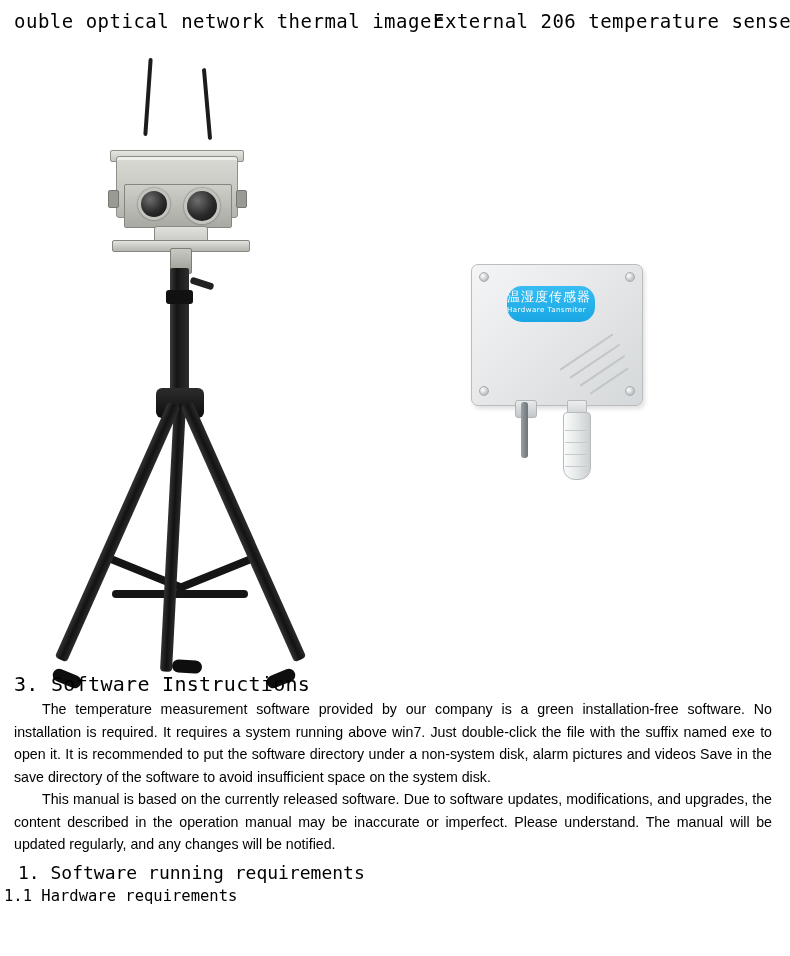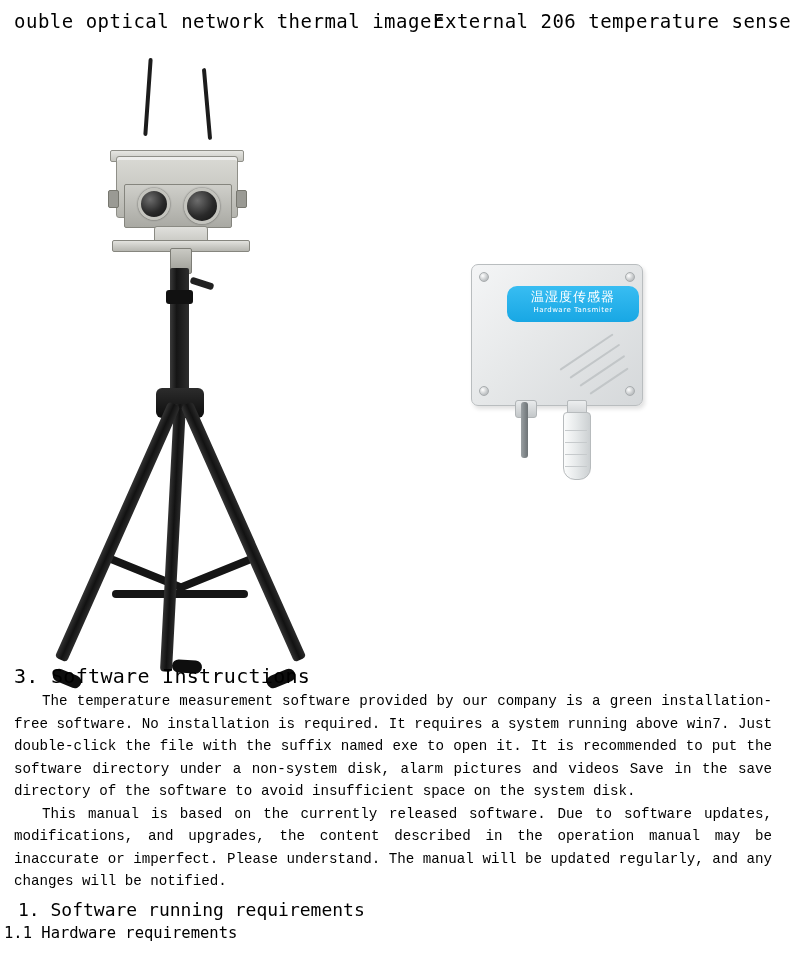--- a/index.html
+++ b/index.html
@@ -229,26 +229,25 @@
     height: 140px;
     background: linear-gradient(135deg,#f4f5f6 0%, #e6e8e9 45%, #d5d8da 100%);
     border: 1px solid #b9bdbf;
     border-radius: 7px;
     box-shadow: 2px 3px 4px rgba(0,0,0,.12);
   }
   .sensor-label {
     position: absolute;
     left: 52px;
     top: 62px;
-    width: 132px;
+    width: 88px;
     height: 36px;
     background: linear-gradient(180deg,#38bdf2,#18a7e4);
-    border-radius: 10px;
+    border-radius: 15px;
     color: #ffffff;
-    text-align: center;
     font-family: "DejaVu Sans", "Liberation Sans", sans-serif;
   }
   .sensor-label .cn {
     display: block;
     font-size: 13px;
     line-height: 18px;
     padding-top: 2px;
     letter-spacing: 1px;
   }
   .sensor-label .en {
@@ -324,31 +323,31 @@
   }
 
   
   .body-text {
     position: absolute;
     left: 0;
     top: 664px;
     width: 790px;
   }
   h3.section-title {
-    margin: 0 0 2px 0;
+    margin: 8px 0 2px 0;
     padding: 0 0 0 14px;
     font-family: "DejaVu Sans Mono", "Liberation Mono", monospace;
     font-size: 20px;
     font-weight: normal;
     letter-spacing: .3px;
   }
   p.para {
     margin: 0;
     padding: 0 18px 0 14px;
-    font-family: Liberation Mono, monospace;
+    font-family: Liberation Sans, sans-serif;
     font-size: 14.2px;
     line-height: 22.5px;
     text-align: justify;
     text-justify: inter-word;
     text-indent: 28px;
   }
   h4.sub-title {
     margin: 6px 0 0 0;
     padding: 0 4px 0 18px;
     font-family: "DejaVu Sans Mono", "Liberation Mono", monospace;

